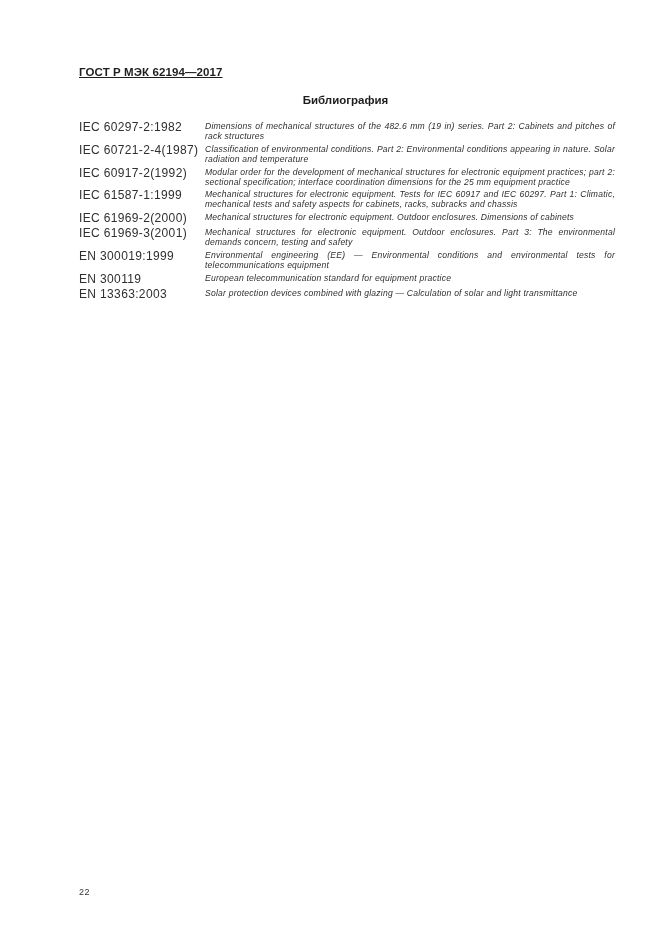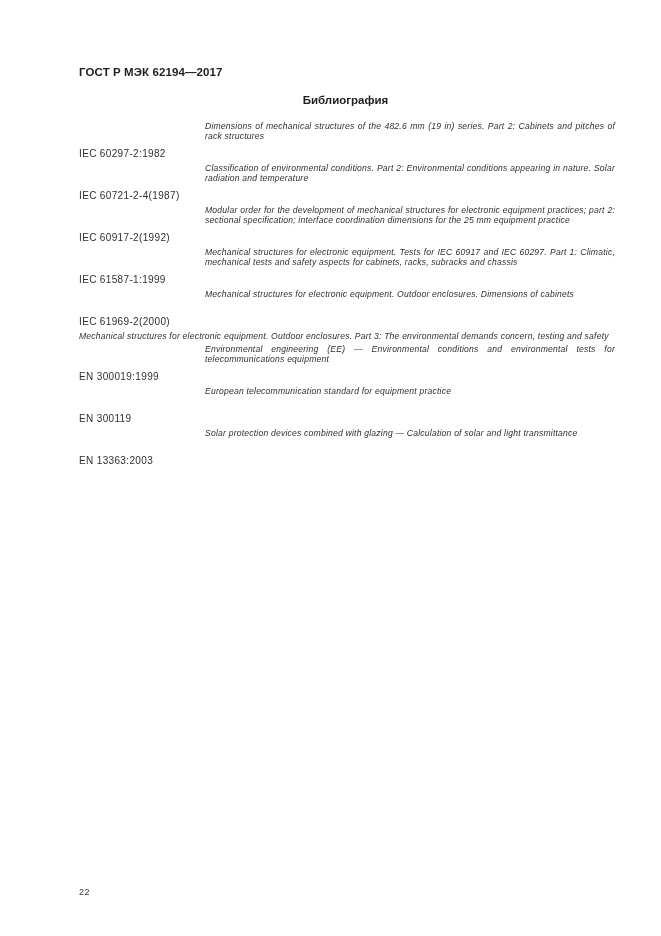--- a/index.html
+++ b/index.html
@@ -16,20 +16,21 @@
       color: #2a2a2a;
     }
     .doc-header {
       position: absolute;
       left: 79px;
       top: 66px;
       font-size: 11.5px;
       font-weight: bold;
       color: #1e1e1e;
       letter-spacing: 0.1px;
+      text-decoration: underline;
     }
     .section-title {
       position: absolute;
       left: 0;
       width: 661px;
       top: 94px;
       text-align: center;
       font-size: 11.5px;
       font-weight: bold;
       color: #1e1e1e;
@@ -42,25 +43,24 @@
       top: 121px;
       width: 536px;
     }
     .entry {
       display: flex;
       margin-bottom: 2.8px;
     }
     .ref {
       width: 126px;
       flex: 0 0 126px;
-      font-size: 10px;
+      font-size: 12px;
       line-height: 12.2px;
       color: #2f2f2f;
       letter-spacing: 0.35px;
-      margin-top: 27px;
     }
     .title {
       flex: 1;
       font-size: 8.6px;
       line-height: 10px;
       font-style: italic;
       color: #2f2f2f;
       text-align: justify;
       letter-spacing: 0.2px;
     }
@@ -96,20 +96,21 @@
   </div>
   <div class="entry">
     <div class="ref">IEC 61587-1:1999</div>
     <div class="title">Mechanical structures for electronic equipment. Tests for IEC 60917 and IEC 60297. Part 1: Climatic, mechanical tests and safety aspects for cabinets, racks, subracks and chassis</div>
   </div>
   <div class="entry">
     <div class="ref">IEC 61969-2(2000)</div>
     <div class="title">Mechanical structures for electronic equipment. Outdoor enclosures. Dimensions of cabinets</div>
   </div>
   <div class="entry">
+    <div class="ref">IEC 61969-3(2001)</div>
     <div class="title">Mechanical structures for electronic equipment. Outdoor enclosures. Part 3: The environmental demands concern, testing and safety</div>
   </div>
   <div class="entry">
     <div class="ref">EN 300019:1999</div>
     <div class="title">Environmental engineering (EE) — Environmental conditions and environmental tests for telecommunications equipment</div>
   </div>
   <div class="entry">
     <div class="ref">EN 300119</div>
     <div class="title">European telecommunication standard for equipment practice</div>
   </div>

